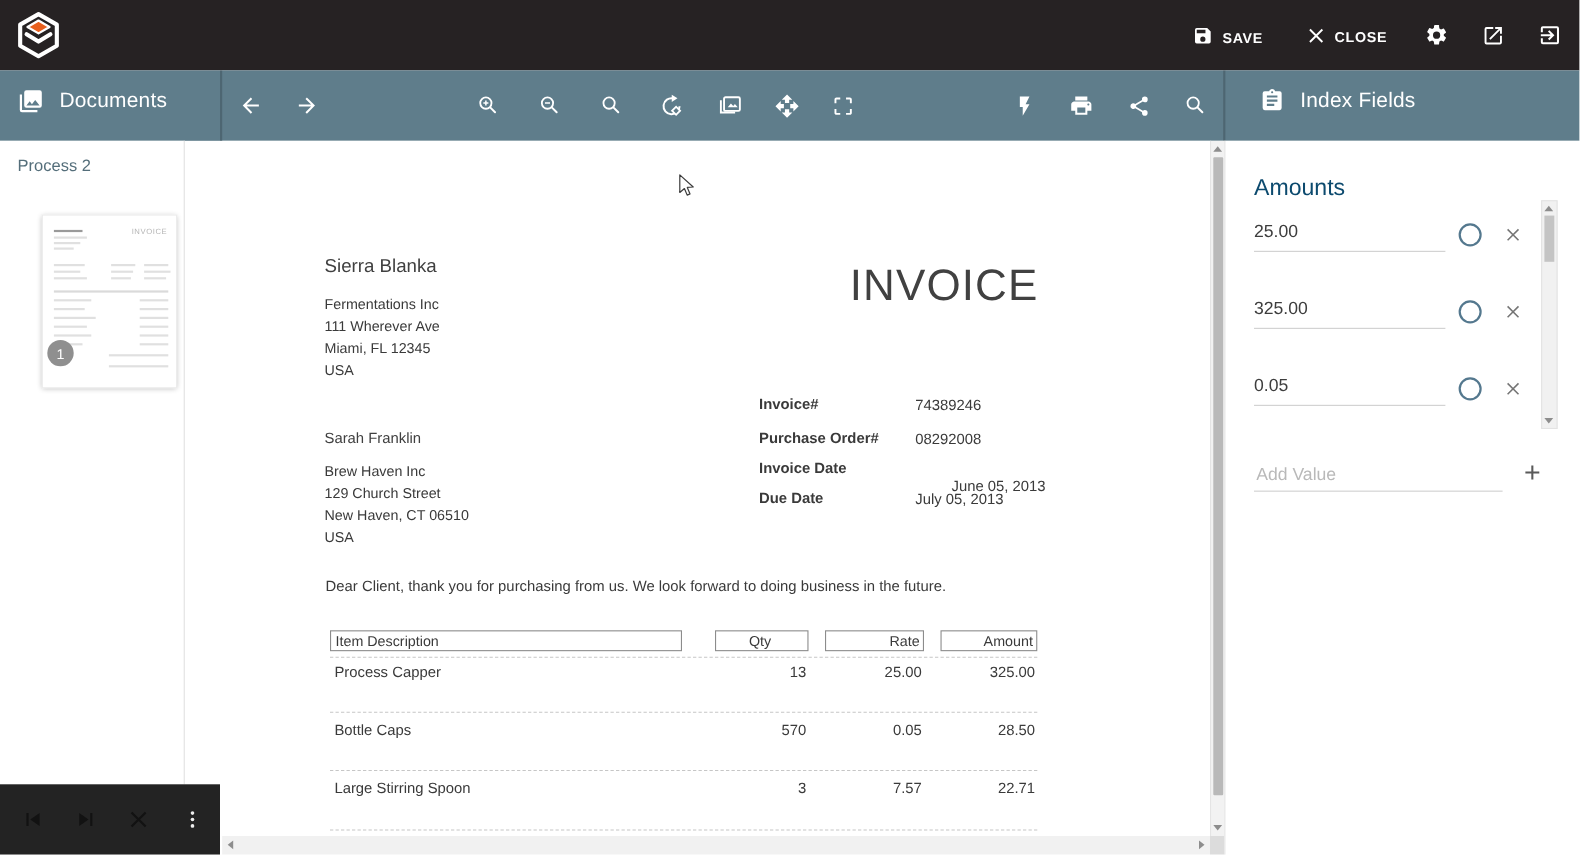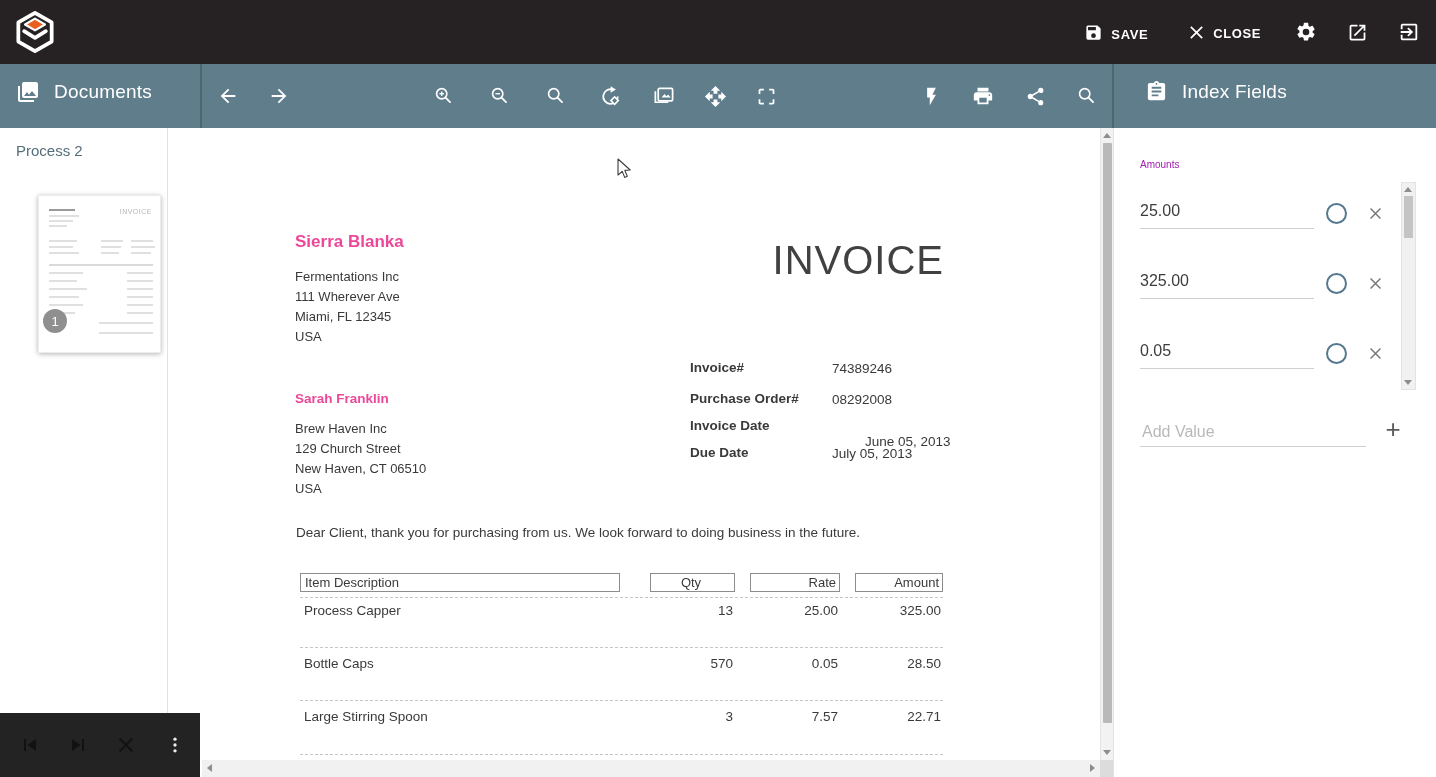--- a/index.html
+++ b/index.html
@@ -32,21 +32,21 @@
   .thumb{position:absolute;left:38px;top:67px;width:123px;height:158px;background:#fff;box-shadow:0 1px 5px rgba(0,0,0,.30);border:1px solid #ececec;box-sizing:border-box;}
   .tline{position:absolute;background:#cfcfcf;height:2px;}
   .tline.light{background:#e0e0e0;}
   .thumb-invoice{position:absolute;right:8px;top:12px;font-size:7px;color:#b5b5b5;letter-spacing:.5px;}
   .badge{position:absolute;left:4px;bottom:19px;width:24px;height:24px;border-radius:50%;background:#8f8f8f;color:#fff;font-size:13px;display:flex;align-items:center;justify-content:center;}
   .side-bottombar{left:0;top:713px;width:200px;height:64px;background:#232323;display:flex;align-items:center;}
   .sb-ic{width:24px;height:24px;display:flex;align-items:center;justify-content:center;cursor:pointer;}
 
   
   .viewer{left:202px;top:128px;width:898px;height:632px;background:#fff;overflow:hidden;}
-  .inv-name{font-size:17px;font-weight:bold;color:#ec4899;}
+  .inv-name{font-size:17px;font-weight:normal;color:#404040;}
   .inv-lines div{font-size:13px;color:#3a3a3a;line-height:20px;}
   .inv-title{font-size:40px;font-weight:300;color:#414141;letter-spacing:1px;}
   .meta-label{font-size:13.5px;font-weight:bold;color:#3a3a3a;}
   .meta-value{font-size:13.5px;color:#3a3a3a;}
   .greeting{font-size:13.5px;color:#3a3a3a;}
   .hd-box{position:absolute;border:1px solid #8c8c8c;height:19px;box-sizing:border-box;font-size:13px;color:#3a3a3a;line-height:17px;background:#fff;}
   .dashline{position:absolute;border-top:1px dashed #c6c6c6;height:0;}
   .cell{position:absolute;font-size:13.5px;color:#3a3a3a;line-height:16px;}
   .num{text-align:right;}
 
@@ -56,21 +56,21 @@
   .hscroll{left:202px;top:760px;width:898px;height:17px;background:#f1f1f1;}
   .scorner{left:1100px;top:760px;width:13px;height:17px;background:#dcdcdc;}
   .tri{width:0;height:0;position:absolute;}
   .tri.up{border-left:4px solid transparent;border-right:4px solid transparent;border-bottom:5px solid #8d8d8d;}
   .tri.down{border-left:4px solid transparent;border-right:4px solid transparent;border-top:5px solid #8d8d8d;}
   .tri.left{border-top:4px solid transparent;border-bottom:4px solid transparent;border-right:5px solid #8d8d8d;}
   .tri.right{border-top:4px solid transparent;border-bottom:4px solid transparent;border-left:5px solid #8d8d8d;}
 
   
   .panel{left:1113px;top:128px;width:323px;height:649px;background:#fff;border-left:1px solid #e2e2e2;box-sizing:border-box;}
-  .amounts-label{position:absolute;left:26px;top:31px;font-size:10px;color:#a21caf;}
+  .amounts-label{position:absolute;left:26px;top:31px;font-size:21px;color:#0c4a6e;}
   .pv-text{position:absolute;left:26px;width:174px;font-size:16px;color:#3d3d3d;}
   .pv-line{position:absolute;left:26px;width:174px;border-bottom:1px solid #cfcfcf;}
   .pv-circle{position:absolute;width:17px;height:17px;border:2px solid #54788e;border-radius:50%;cursor:pointer;background:#fff;}
   .pv-x{position:absolute;cursor:pointer;}
   .pscroll{position:absolute;left:287px;top:54px;width:15px;height:208px;background:#f1f1f1;border:1px solid #e3e3e3;box-sizing:border-box;}
   .pthumb{position:absolute;left:2px;top:13px;width:9px;height:42px;background:#c4c4c4;}
   .addvalue-input{position:absolute;left:26px;top:290px;width:222px;height:26px;border:none;outline:none;border-bottom:1px solid #cfcfcf;font-size:16px;color:#3d3d3d;font-family:inherit;background:transparent;}
   .addvalue-input::placeholder{color:#b9b9b9;}
   .add-btn{position:absolute;left:266px;top:288px;width:26px;height:26px;font-size:26px;font-weight:300;color:#5a5a5a;display:flex;align-items:center;justify-content:center;cursor:pointer;}
 

